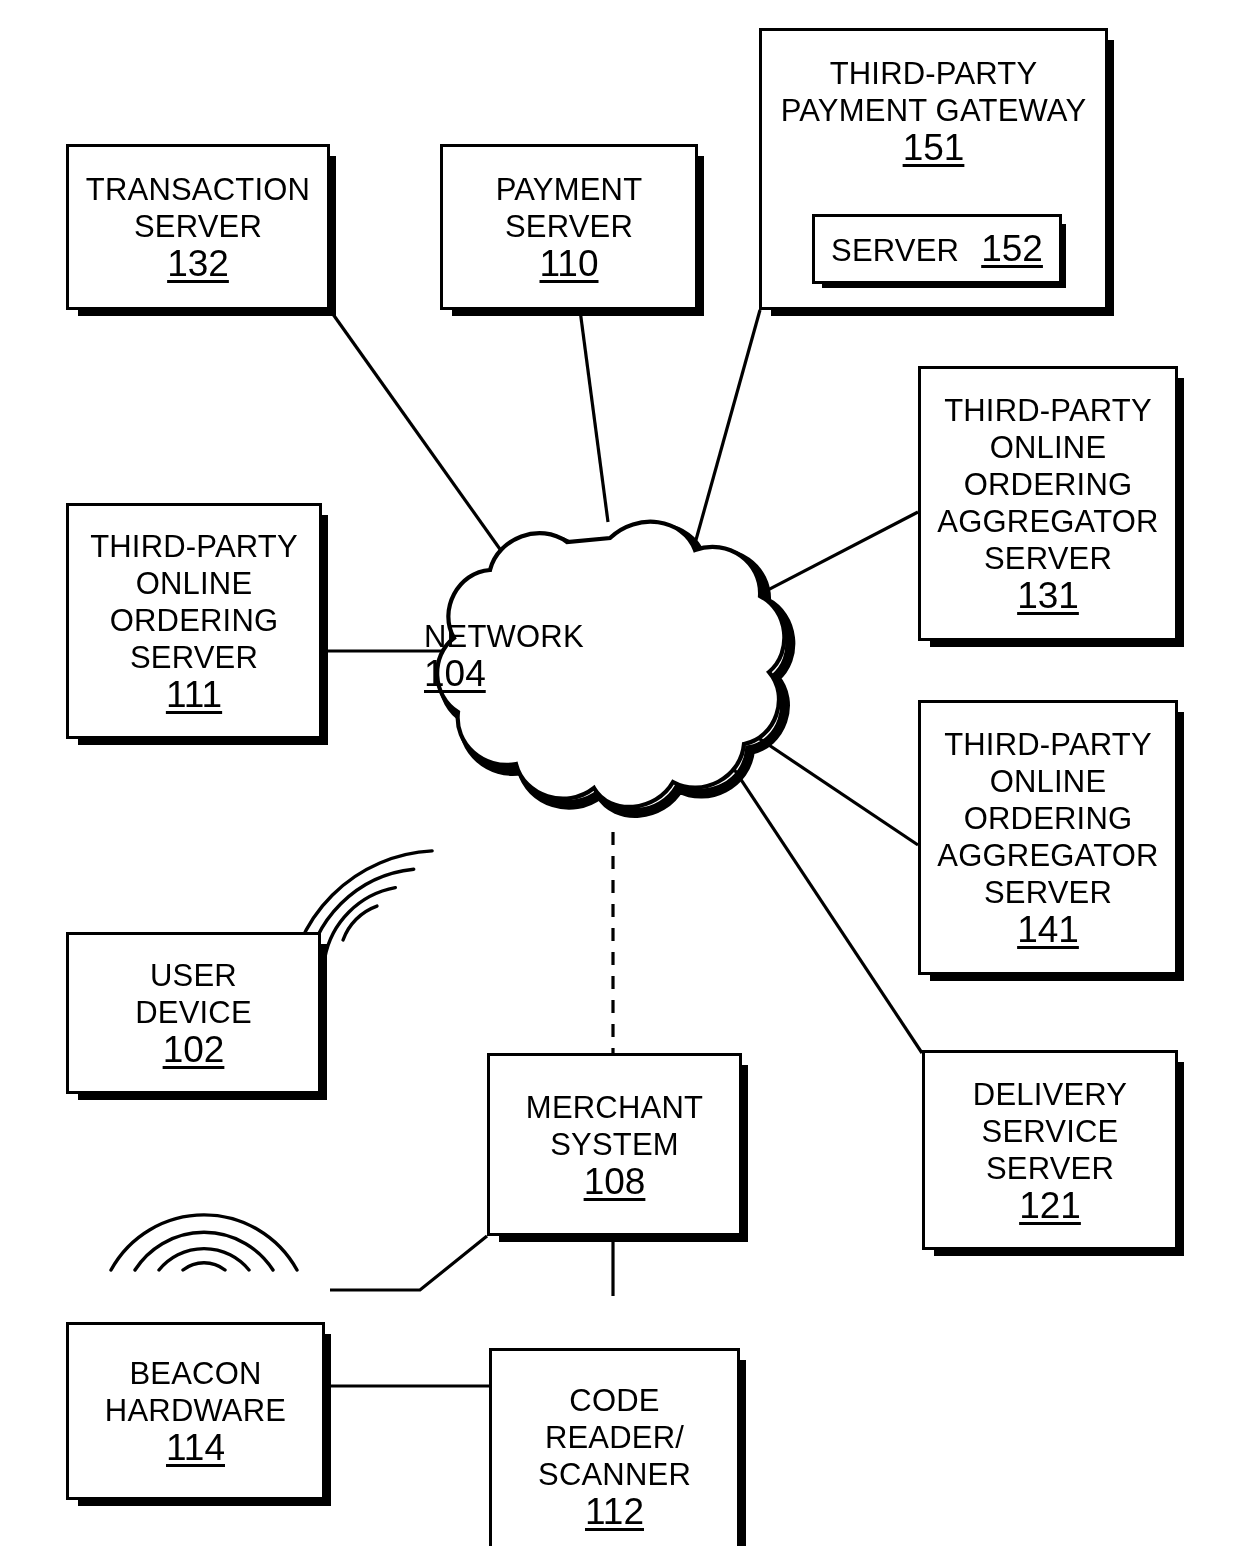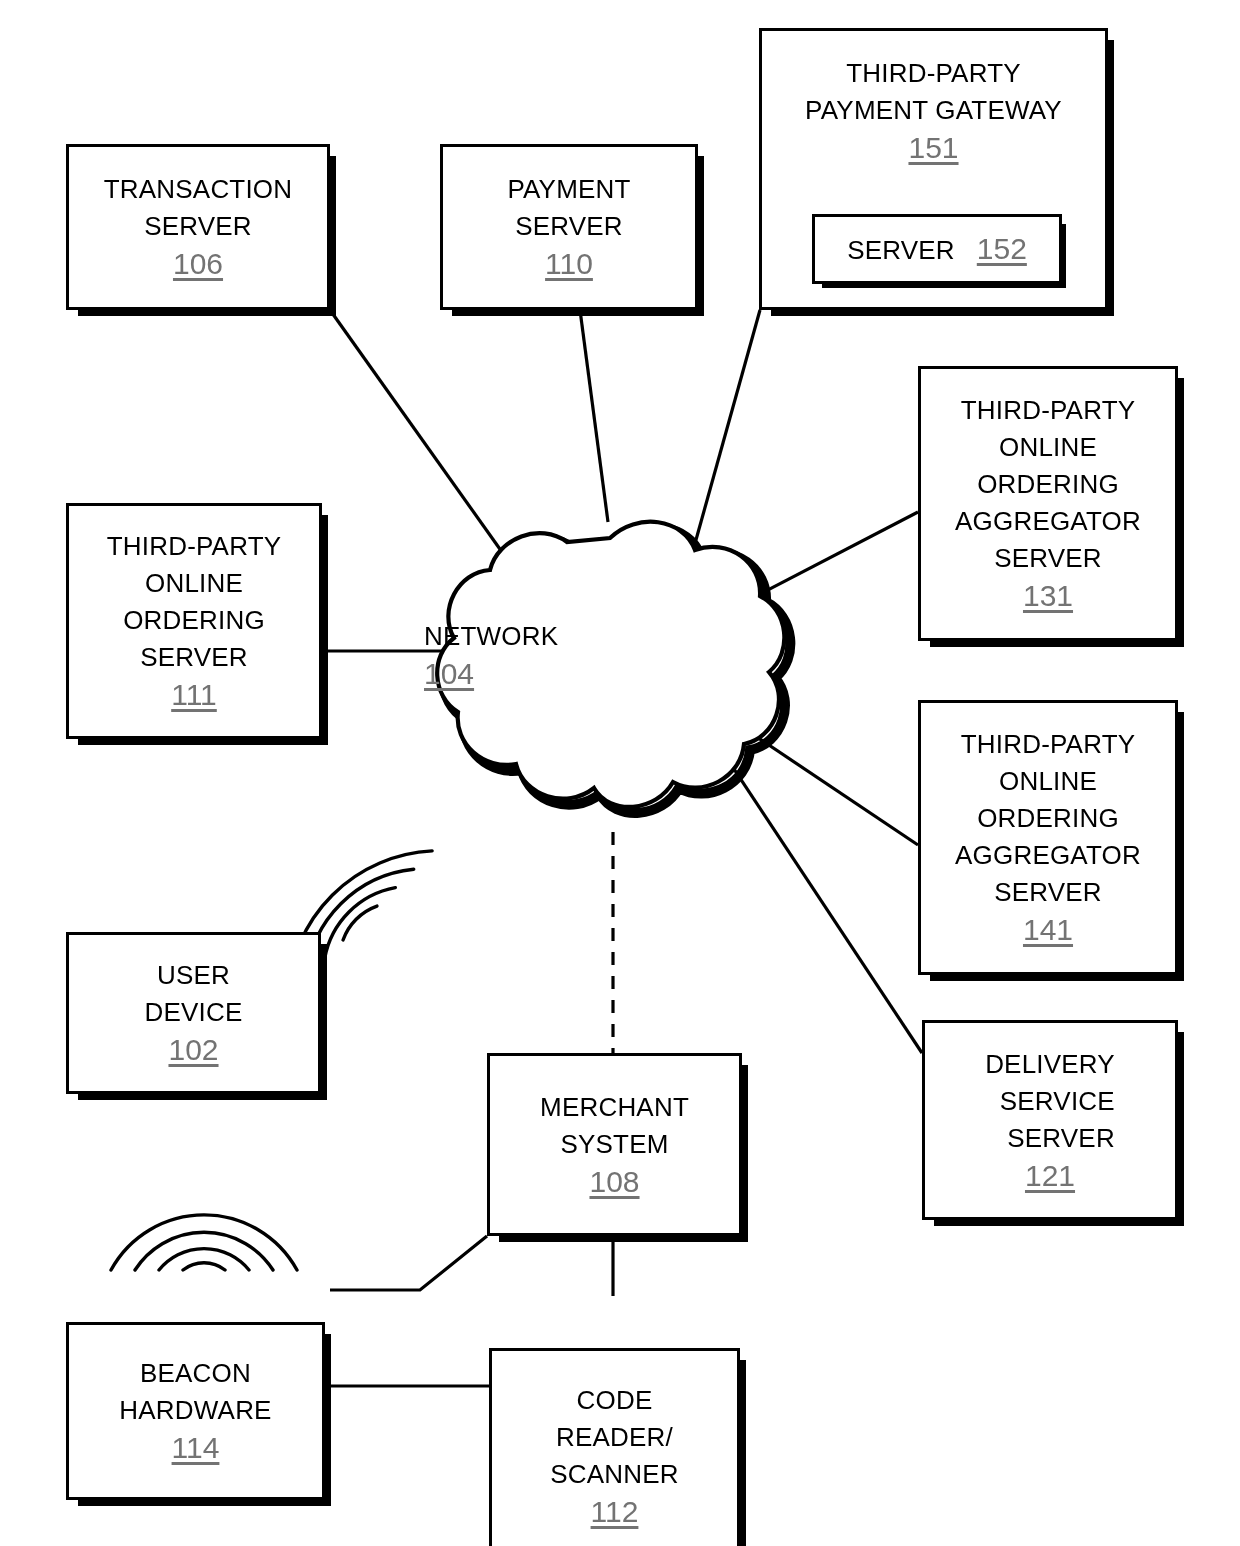--- a/index.html
+++ b/index.html
@@ -44,31 +44,31 @@
     border: 3px solid #000000;
     box-shadow: 7px 7px 0 -3px #000000;
     display: flex;
     flex-direction: row;
     align-items: center;
     justify-content: center;
     text-align: center;
     z-index: 6;
   }
   .lbl {
-    font-size: 26px;
+    font-size: 31px;
     line-height: 37px;
     letter-spacing: 0.2px;
     color: #000000;
     white-space: pre-line;
     font-weight: 400;
   }
   .ref {
-    font-size: 30px;
+    font-size: 37px;
     line-height: 38px;
-    color: #737373;
+    color: #000000;
     text-decoration: underline;
     text-underline-offset: 4px;
     font-weight: 400;
   }
   .inner-row {
     display: flex;
     align-items: baseline;
     gap: 22px;
   }
   
@@ -183,21 +183,21 @@
     </svg>
     <div id="cloud-text">
       <div class="lbl">NETWORK</div>
       <div class="ref">104</div>
     </div>
   </div>
 
   <div class="node" style="left:66px; top:144px; width:264px; height:166px;">
     <div class="lbl">TRANSACTION
 SERVER</div>
-    <div class="ref">106</div>
+    <div class="ref">132</div>
   </div>
 
   <div class="node" style="left:440px; top:144px; width:258px; height:166px;">
     <div class="lbl">PAYMENT
 SERVER</div>
     <div class="ref">110</div>
   </div>
 
   <div class="node" style="left:759px; top:28px; width:349px; height:282px; justify-content:flex-start; padding-top:24px;">
     <div class="lbl">THIRD-PARTY
@@ -230,21 +230,21 @@
 
   <div class="node" style="left:918px; top:700px; width:260px; height:275px;">
     <div class="lbl">THIRD-PARTY
 ONLINE
 ORDERING
 AGGREGATOR
 SERVER</div>
     <div class="ref">141</div>
   </div>
 
-  <div class="node" style="left:922px; top:1020px; width:256px; height:200px;text-align:right;">
+  <div class="node" style="left:922px; top:1050px; width:256px; height:200px;">
     <div class="lbl">DELIVERY
 SERVICE
 SERVER</div>
     <div class="ref">121</div>
   </div>
 
   <div class="node" style="left:66px; top:932px; width:255px; height:162px;">
     <div class="lbl">USER
 DEVICE</div>
     <div class="ref">102</div>

